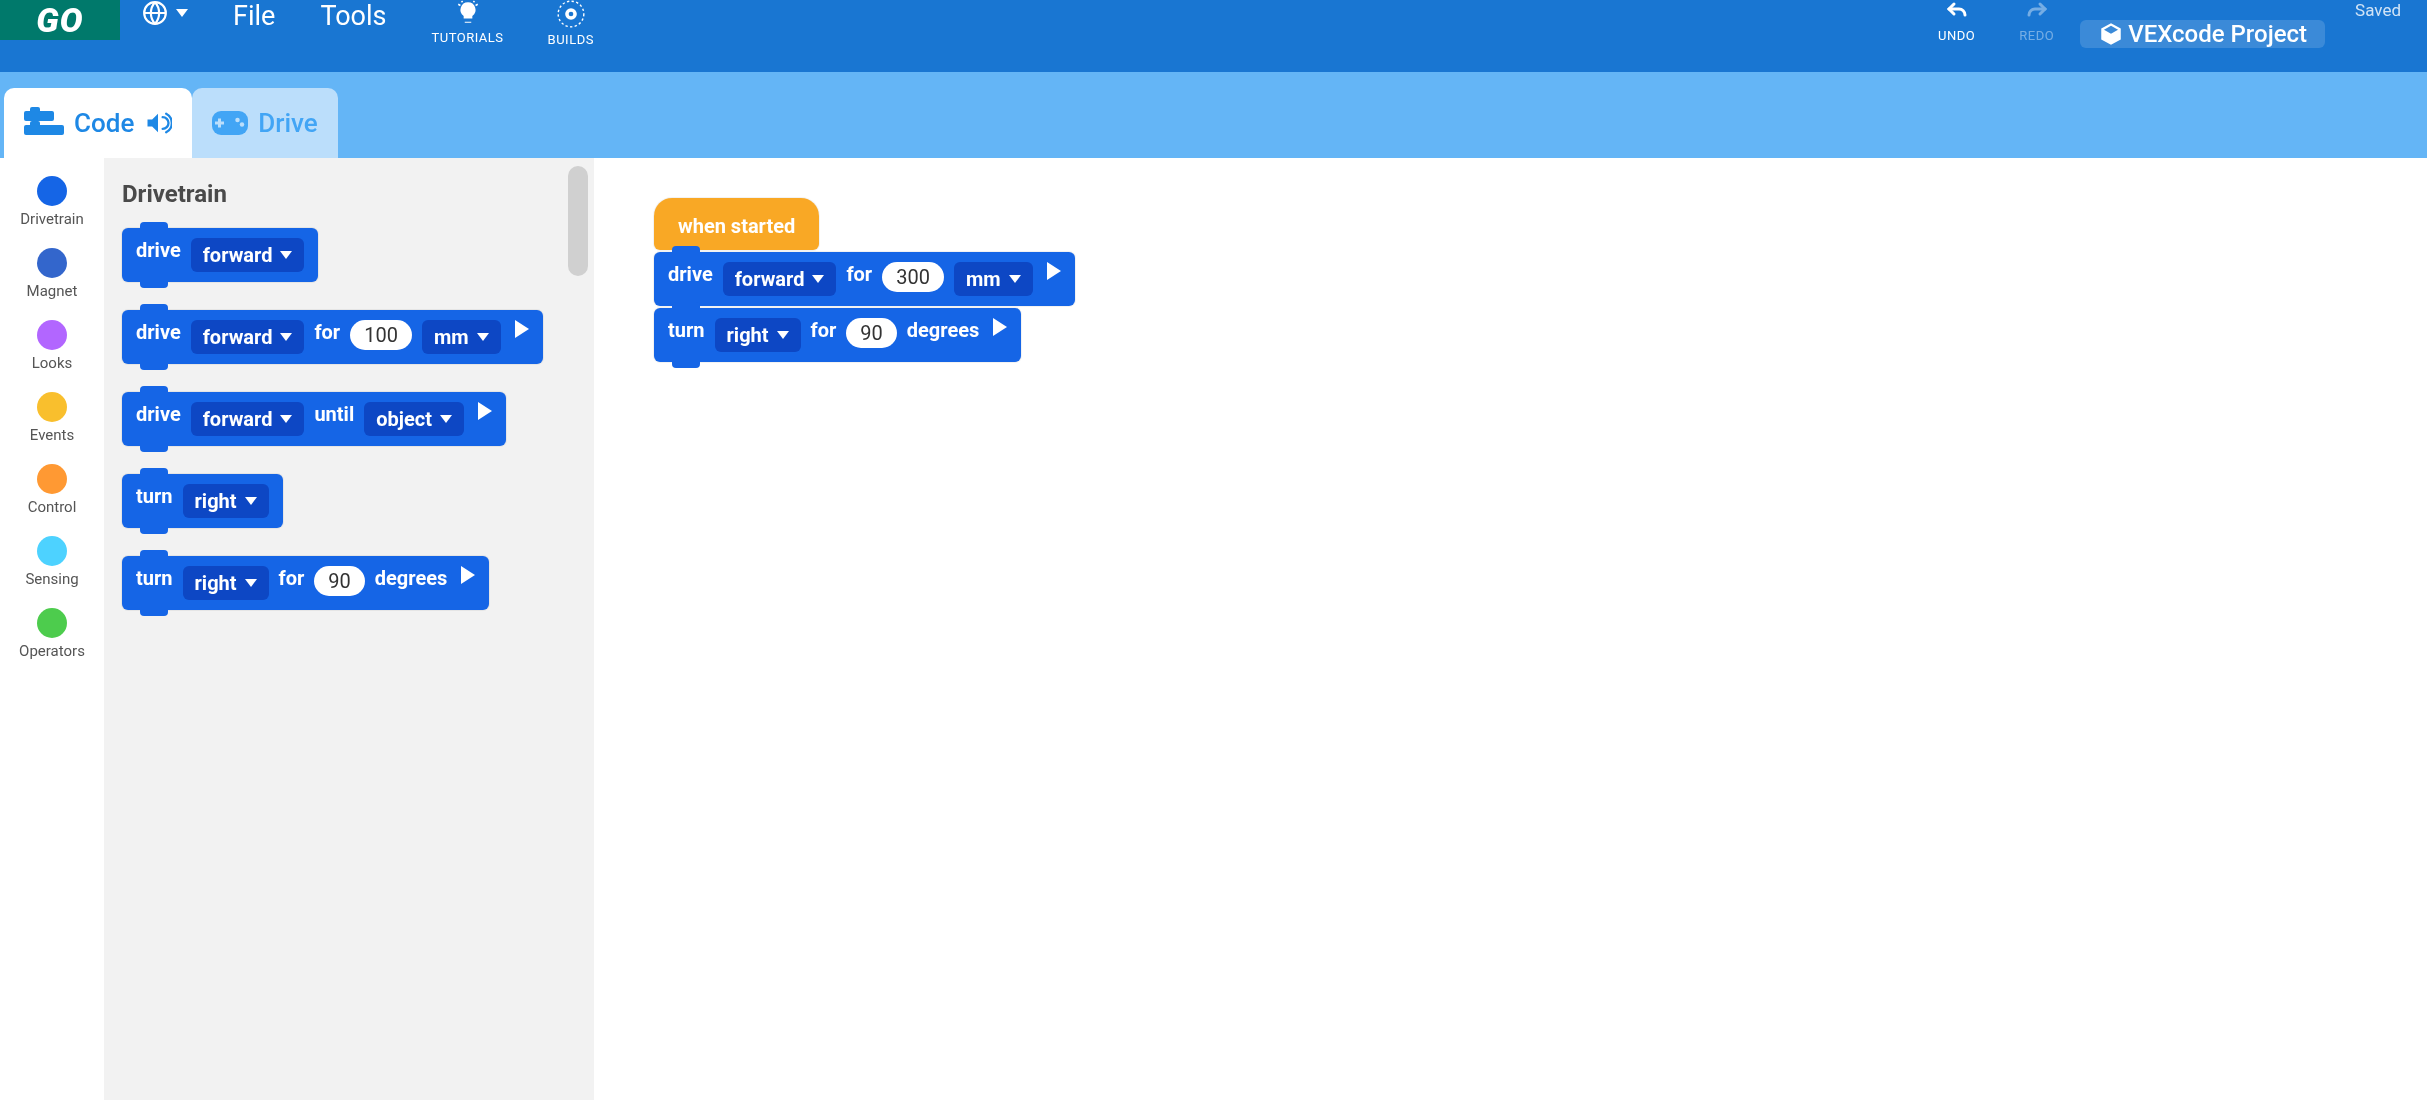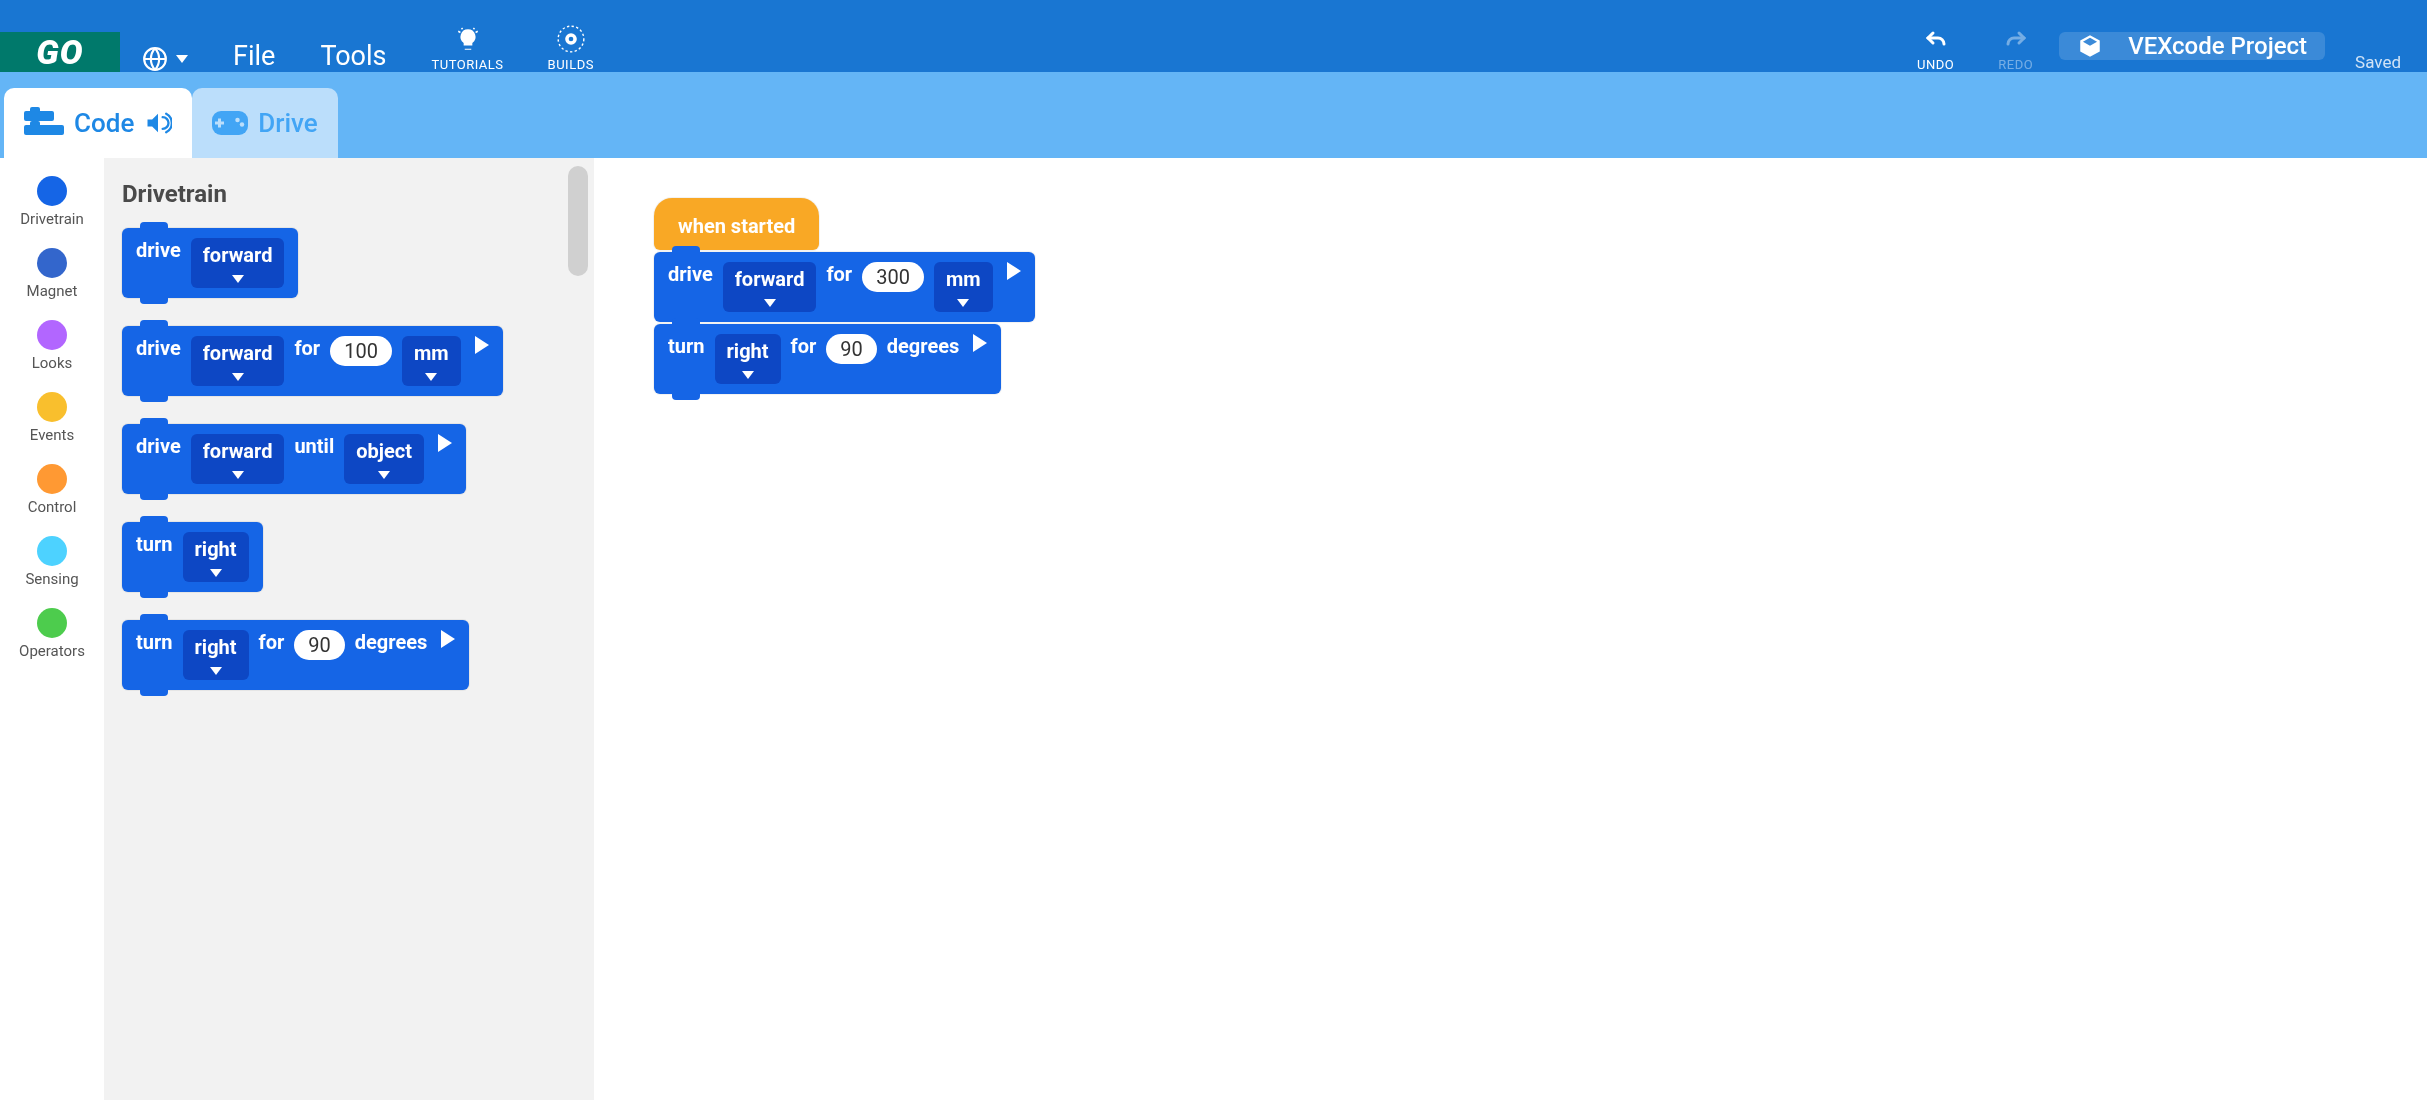--- a/index.html
+++ b/index.html
@@ -1,29 +1,29 @@
 <!DOCTYPE html>
 <html><head>
 <meta charset="utf-8">
 <style>
   * { box-sizing: border-box; margin: 0; padding: 0; }
   body { font-family: -apple-system, BlinkMacSystemFont, "Segoe UI", Roboto, Arial, sans-serif; background: #fff; overflow: hidden; height: 100vh; }
   
   
-  .toolbar { display: flex; align-items: flex-end; background: #1976d2; height: 72px; }
+  .toolbar { display: flex; align-items: flex-start; background: #1976d2; height: 72px; }
   .logo-box { background: #00796b; width: 120px; display:flex; align-items:center; justify-content:center; }
   .logo-text { color:#fff; font-weight:900; font-style:italic; font-size:34px; letter-spacing:1px;}
   .tb-sep { width:1px; background: rgba(255,255,255,0.15); margin: 10px 0;}
   .tb-item { display:flex; flex-direction:column; align-items:center; justify-content:center; padding:0 22px; color:#fff; cursor:pointer; position:relative;}
   .tb-item.row { flex-direction:row; gap:8px;}
   .tb-label-lg { font-size:27px; font-weight:400;}
   .tb-label-sm { font-size:13px; font-weight:400; letter-spacing:0.5px; margin-top:4px;}
   .tb-spacer { flex:1; }
   .tb-item.disabled { opacity:0.4; cursor:default;}
-  .project-box { display:flex; align-items:center; gap:25px; background:rgba(255,255,255,0.15); border-radius:6px; margin:12px 4px; padding:0 18px; color:#fff; cursor:pointer;}
+  .project-box { display:flex; align-items:center; gap:4px; background:rgba(255,255,255,0.15); border-radius:6px; margin:20px 4px; padding:0 18px; color:#fff; cursor:pointer;}
   .project-name { font-size:24px; font-weight:500;}
   .saved { color:rgba(255,255,255,0.8); font-size:17px; padding:0 26px; display:flex; align-items:center;}
   
   
   .tabstrip { background:#64b5f6; height:86px; display:flex; align-items:flex-end; padding-left:4px;}
   .tab { display:flex; align-items:center; gap:10px; padding:14px 20px; border-radius:10px 10px 0 0; font-size:26px; font-weight:500; cursor:pointer; height:70px;}
   .tab.active { background:#fff; color:#1e88e5;justify-content:center;}
   .tab.inactive { background:#bbdefb; color:#42a5f5;}
   
   
@@ -44,21 +44,21 @@
   
   .canvas { flex:1; background:#fff; position:relative; padding:40px 60px;}
   
   
   .block { display:inline-flex; align-items:flex-start; background:#1565e6; color:#fff; border-radius:6px; padding:10px 14px; font-size:20px; font-weight:700; gap:10px; position:relative; box-shadow: 0 0 0 1px rgba(0,0,0,0.05);}
   .block::before { content:""; position:absolute; top:-6px; left:18px; width:28px; height:6px; background:inherit; border-radius:4px 4px 0 0;}
   .block::after  { content:""; position:absolute; bottom:-6px; left:18px; width:28px; height:6px; background:inherit; border-radius:0 0 4px 4px;}
   .hat { background:#f9a825; border-radius:18px 18px 6px 6px; padding:16px 24px 12px;}
   .hat::before { display:none; }
   .hat::after { background:#f9a825; }
-  .dd { background:#0d47c4; border-radius:6px; padding:5px 12px; display:inline-flex; align-items:center; gap:8px; font-weight:700;flex-direction:column;}
+  .dd { background:#0d47c4; border-radius:6px; padding:5px 12px; display:inline-flex; align-items:center; gap:8px; font-weight:700;}
   .pill { background:#fff; color:#333; border-radius:20px; padding:3px 14px; font-weight:400; min-width:42px; text-align:center;}
   .tri { width:0; height:0; border-left:6px solid transparent; border-right:6px solid transparent; border-top:8px solid #fff; display:inline-block;}
   .play { width:0; height:0; border-top:9px solid transparent; border-bottom:9px solid transparent; border-left:14px solid #fff; display:inline-block; margin-left:4px;}
   
   .stack { display:flex; flex-direction:column; align-items:flex-start; gap:0;}
   .stack .block { margin-bottom:2px; }
   
   
   svg { display:block; }
 </style>

